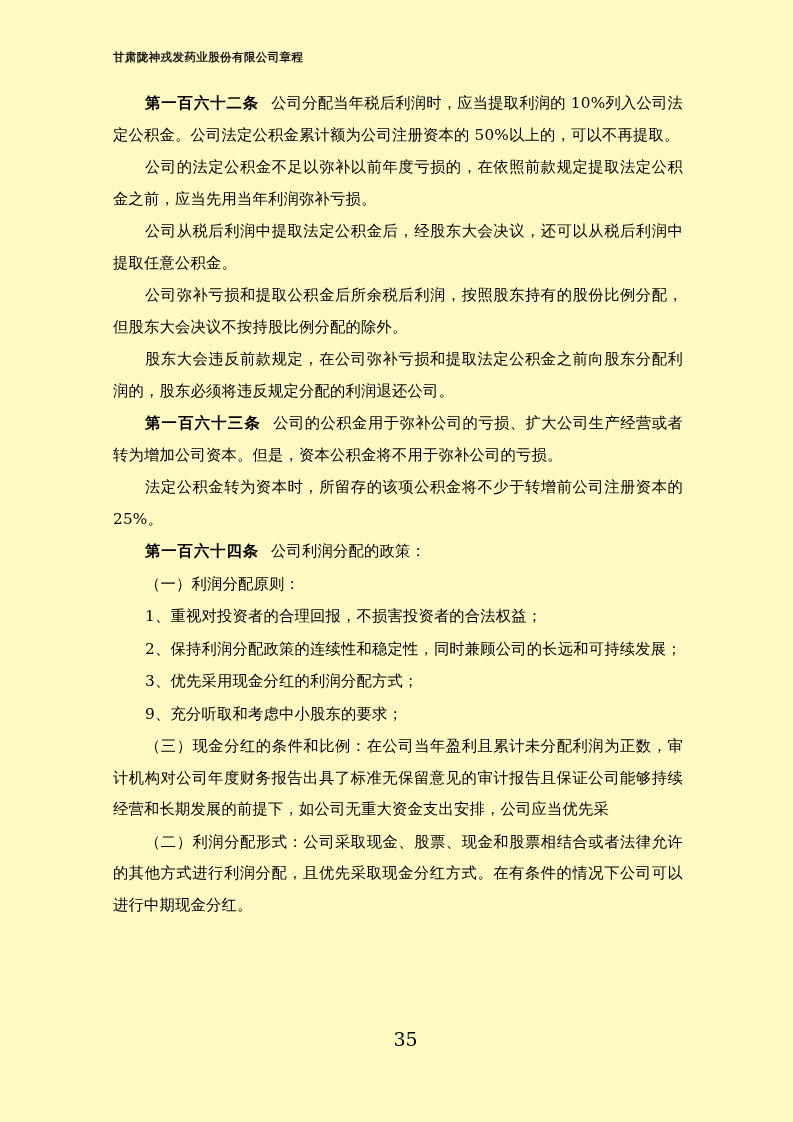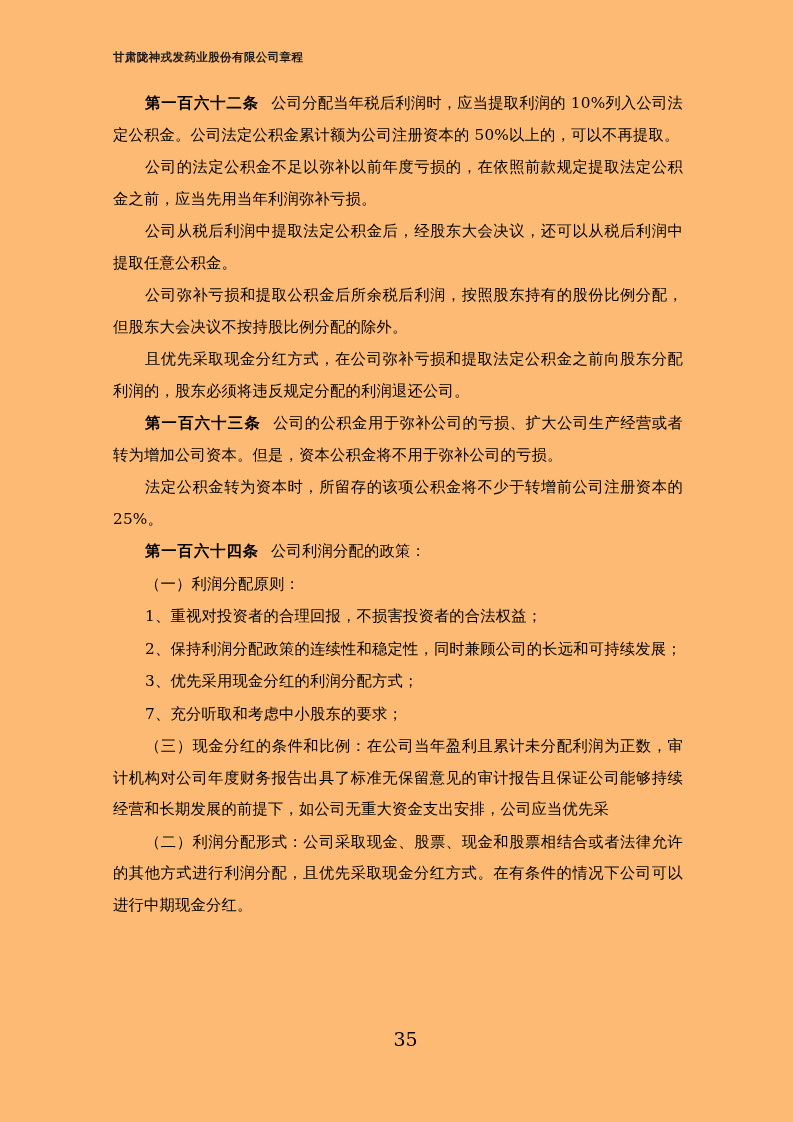--- a/index.html
+++ b/index.html
@@ -3,21 +3,21 @@
 <meta charset="utf-8">
 <style>
   html, body {
     margin: 0;
     padding: 0;
     background: #b0b0b0;
   }
   .page {
     width: 793px;
     height: 1122px;
-    background: #fdba74;
+    background: #fef9c3;
     position: relative;
     margin: 0 auto;
     box-sizing: border-box;
     font-family: "DejaVu Serif", "Liberation Serif", serif;
     color: #000000;
     overflow: hidden;
   }
   .header {
     position: absolute;
     top: 50px;
@@ -77,38 +77,38 @@
   <div class="content">
 
     <p class="indent"><span class="art-title">第一百六十二条</span><span class="art-gap"></span><span>公司分配当年税后利润时，应当提取利润的 10%列入公司法定公积金。公司法定公积金累计额为公司注册资本的 50%以上的，可以不再提取。</span></p>
 
     <p class="indent"><span>公司的法定公积金不足以弥补以前年度亏损的，在依照前款规定提取法定公积金之前，应当先用当年利润弥补亏损。</span></p>
 
     <p class="indent"><span>公司从税后利润中提取法定公积金后，经股东大会决议，还可以从税后利润中提取任意公积金。</span></p>
 
     <p class="indent"><span>公司弥补亏损和提取公积金后所余税后利润，按照股东持有的股份比例分配，但股东大会决议不按持股比例分配的除外。</span></p>
 
-    <p class="indent"><span>且优先采取现金分红方式，在公司弥补亏损和提取法定公积金之前向股东分配利润的，股东必须将违反规定分配的利润退还公司。</span></p>
+    <p class="indent"><span>股东大会违反前款规定，在公司弥补亏损和提取法定公积金之前向股东分配利润的，股东必须将违反规定分配的利润退还公司。</span></p>
 
 
     <p class="indent"><span class="art-title">第一百六十三条</span><span class="art-gap"></span><span>公司的公积金用于弥补公司的亏损、扩大公司生产经营或者转为增加公司资本。但是，资本公积金将不用于弥补公司的亏损。</span></p>
 
     <p class="indent"><span>法定公积金转为资本时，所留存的该项公积金将不少于转增前公司注册资本的 25%。</span></p>
 
     <p class="indent"><span class="art-title">第一百六十四条</span><span class="art-gap"></span><span>公司利润分配的政策：</span></p>
 
     <p class="indent"><span>（一）利润分配原则：</span></p>
 
     <p class="indent"><span>1、重视对投资者的合理回报，不损害投资者的合法权益；</span></p>
 
     <p class="indent"><span>2、保持利润分配政策的连续性和稳定性，同时兼顾公司的长远和可持续发展；</span></p>
 
     <p class="indent"><span>3、优先采用现金分红的利润分配方式；</span></p>
 
-    <p class="indent"><span>7、充分听取和考虑中小股东的要求；</span></p>
+    <p class="indent"><span>9、充分听取和考虑中小股东的要求；</span></p>
 
     <p class="indent"><span>（三）现金分红的条件和比例：在公司当年盈利且累计未分配利润为正数，审计机构对公司年度财务报告出具了标准无保留意见的审计报告且保证公司能够持续经营和长期发展的前提下，如公司无重大资金支出安排，公司应当优先采</span></p>
 
     <p class="indent"><span>（二）利润分配形式：公司采取现金、股票、现金和股票相结合或者法律允许的其他方式进行利润分配，且优先采取现金分红方式。在有条件的情况下公司可以进行中期现金分红。</span></p>
 
   </div>
 
   <div class="footer">35</div>
 
 </div>

